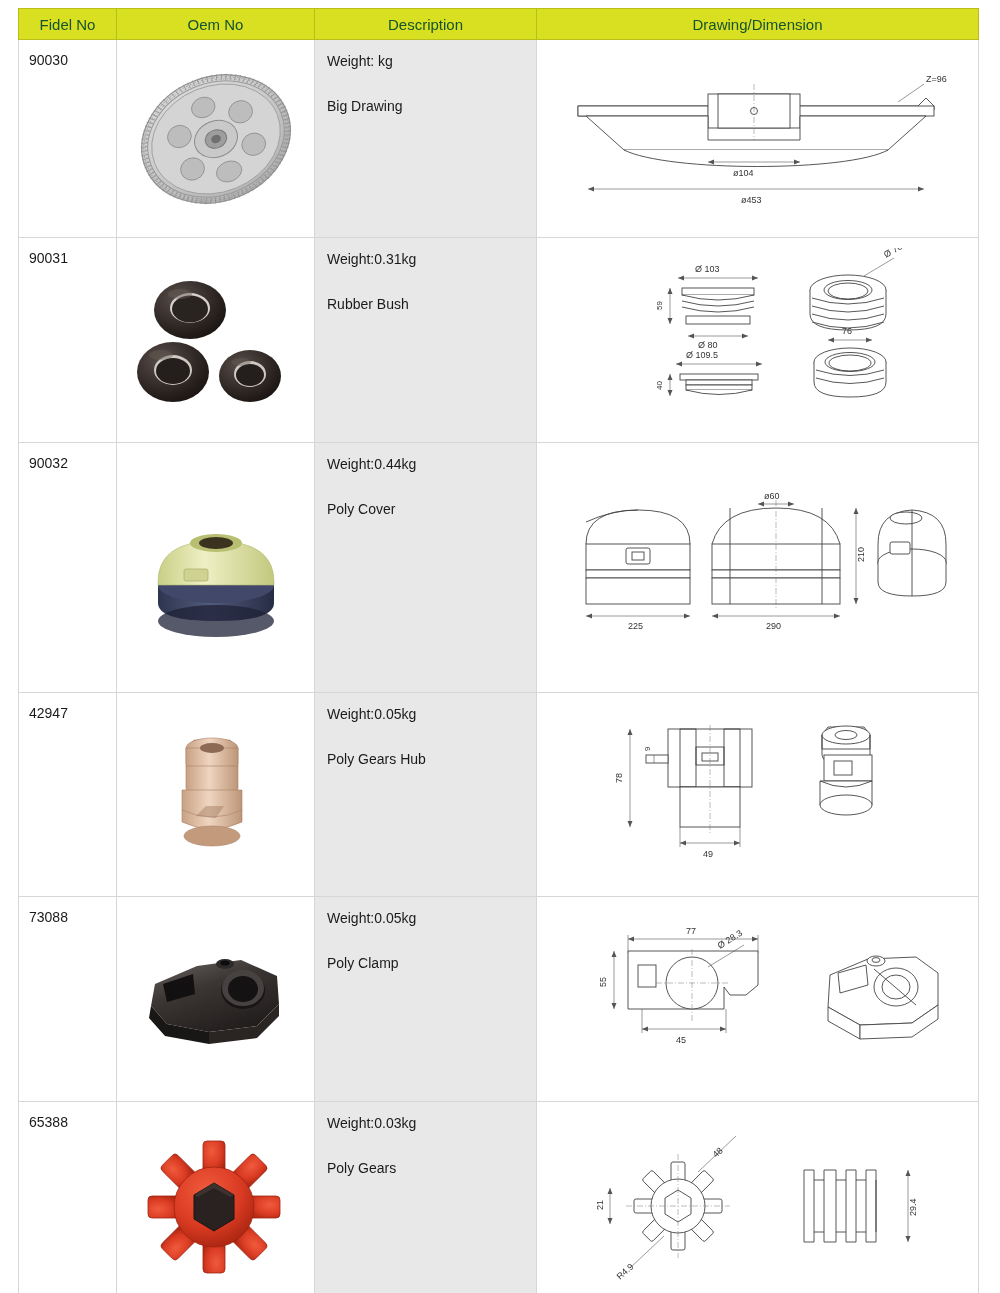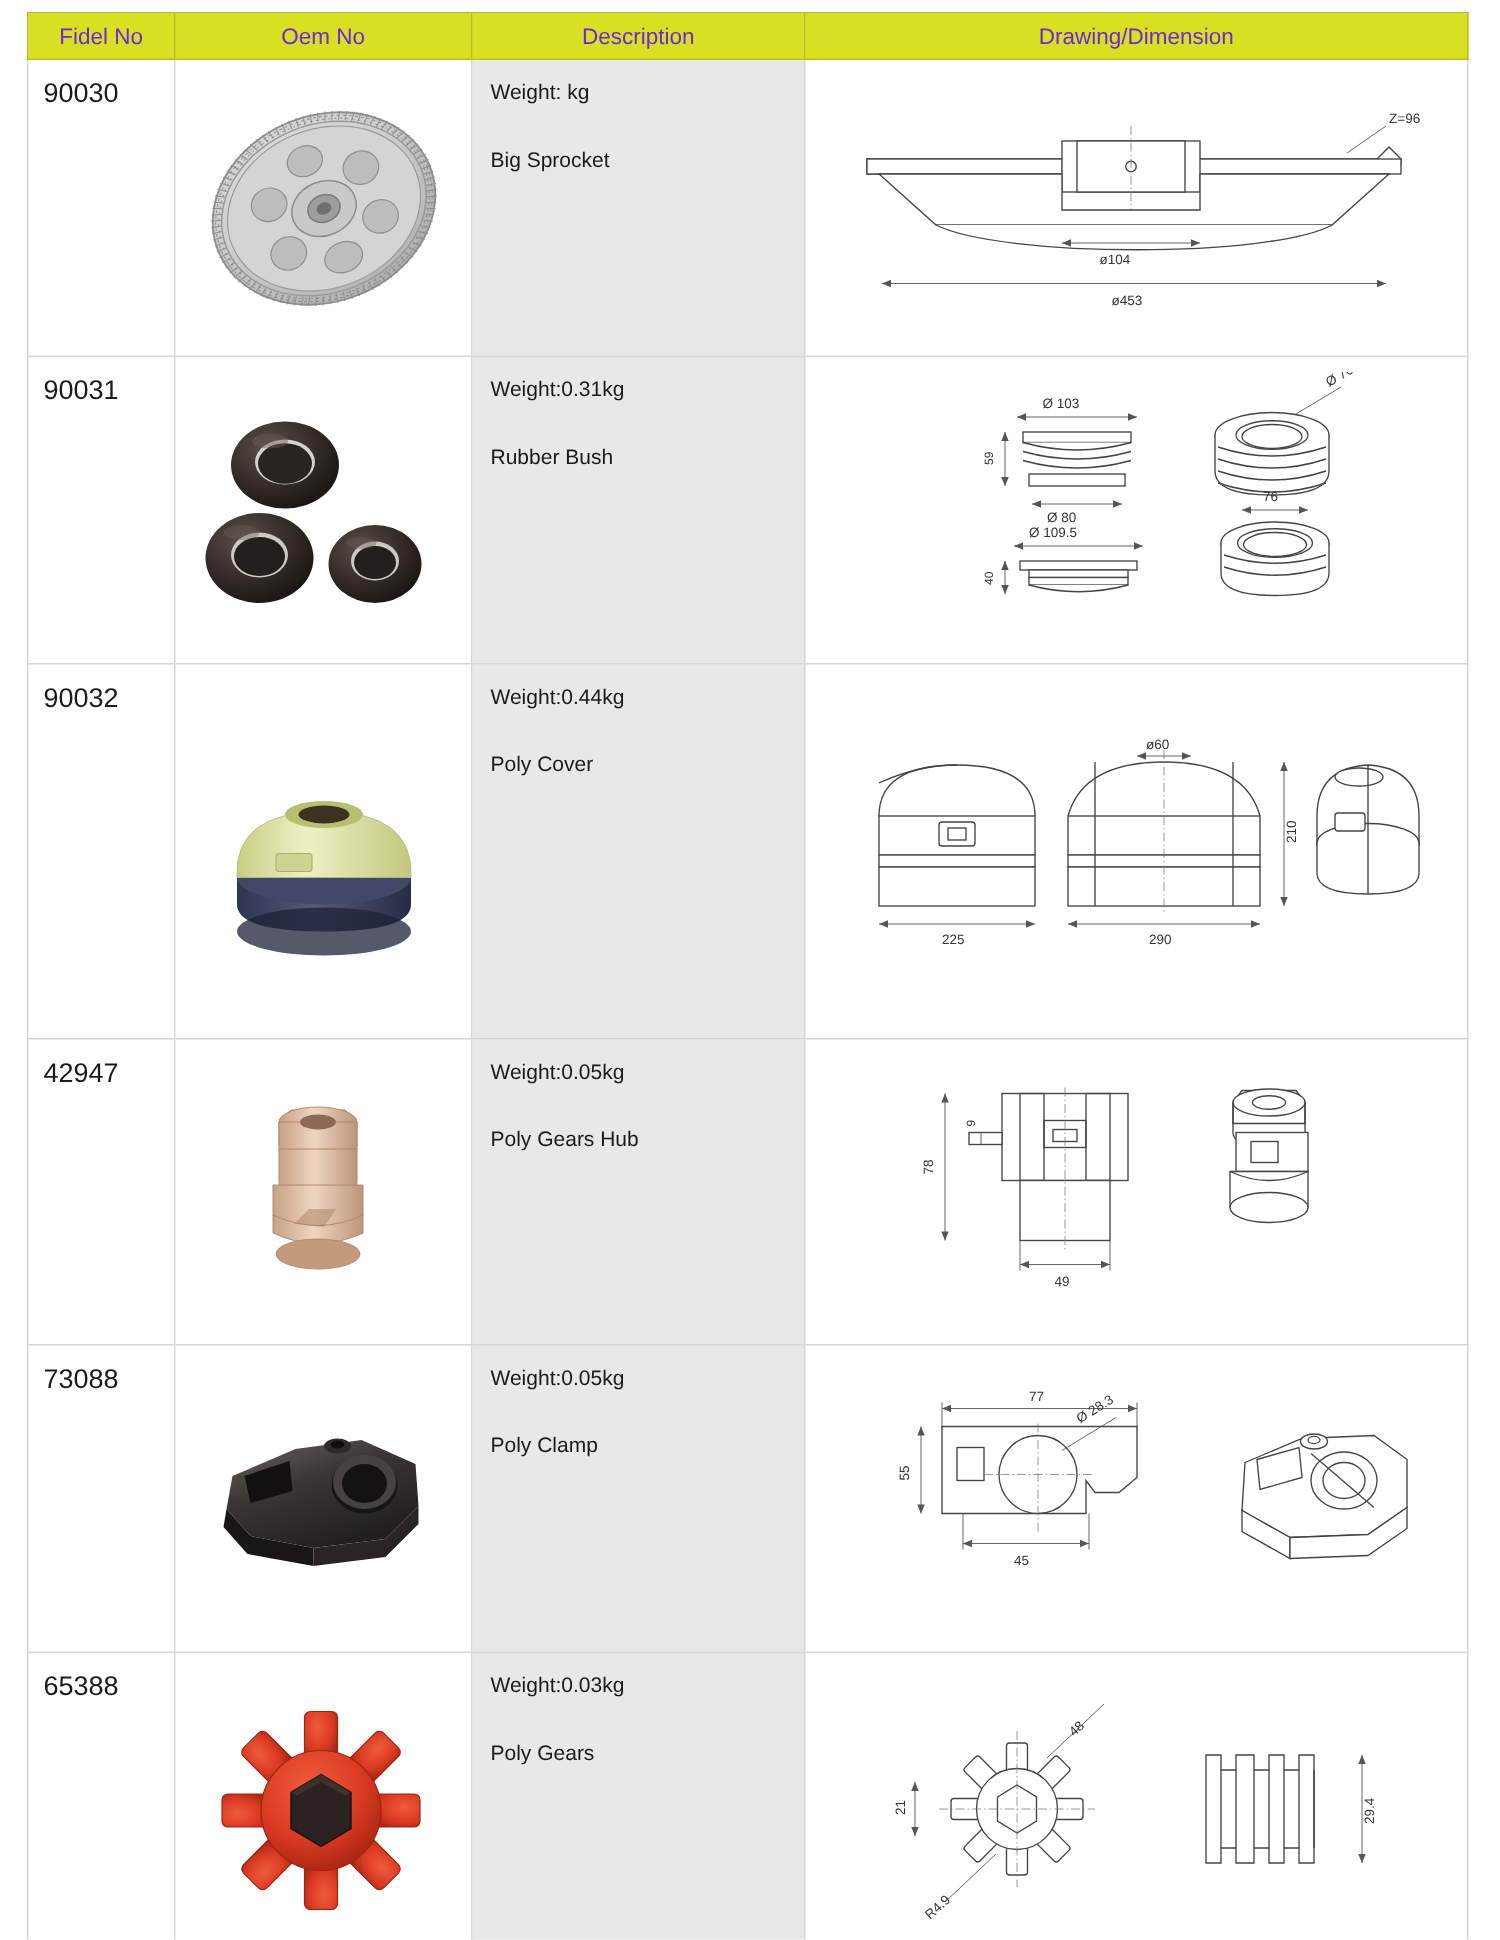--- a/index.html
+++ b/index.html
@@ -29,34 +29,34 @@
   table.parts col.c-fidel { width: 98px; }
   table.parts col.c-oem   { width: 198px; }
   table.parts col.c-desc  { width: 222px; }
   table.parts col.c-draw  { width: 442px; }
 
   thead th {
     background: #d9e021;
     border: 1px solid #b9bf18;
     font-size: 15px;
     font-weight: normal;
-    color: #6d28d9;
+    color: #14532d;
     height: 30px;
     text-align: center;
     vertical-align: middle;
     padding: 0;
   }
   tbody td {
     border: 1px solid #d7d7d7;
     vertical-align: top;
     padding: 0;
     background: #ffffff;
   }
   td.fidel {
-    font-size: 18px;
+    font-size: 14px;
     padding: 12px 0 16px 10px;
     vertical-align: top;
     background: #ffffff;
   }
   td.oem {
     background: #ffffff;
     text-align: center;
     vertical-align: middle;
   }
   td.desc {
@@ -248,21 +248,21 @@
               <ellipse cx="0" cy="0" rx="5" ry="4" fill="#6f6f6f"></ellipse>
             </g>
             <g transform="translate(90,80) rotate(-22)" stroke="#8a8a8a" stroke-width="0.6" fill="none">
               <ellipse cx="0" cy="0" rx="74" ry="60" stroke-dasharray="2 2"></ellipse>
               <ellipse cx="0" cy="0" rx="72" ry="58" stroke-dasharray="1.5 2.5"></ellipse>
             </g>
           </svg>
         </td>
         <td class="desc">
           <span class="weight">Weight: kg</span>
-          <span class="name">Big Sprocket</span>
+          <span class="name">Big Drawing</span>
         </td>
         <td class="draw">
           <svg class="art" width="400" height="170" viewBox="0 0 400 170">
 
             <g class="ol">
               <path d="M20 52 L360 52 L368 44 L376 52 L376 56 L368 62 L20 62 Z" fill="#fff"></path>
             </g>
             <rect x="20" y="52" width="356" height="10" class="ol-fill"></rect>
             <g class="hatch">
               <line x1="150" y1="52" x2="150" y2="62"></line>

